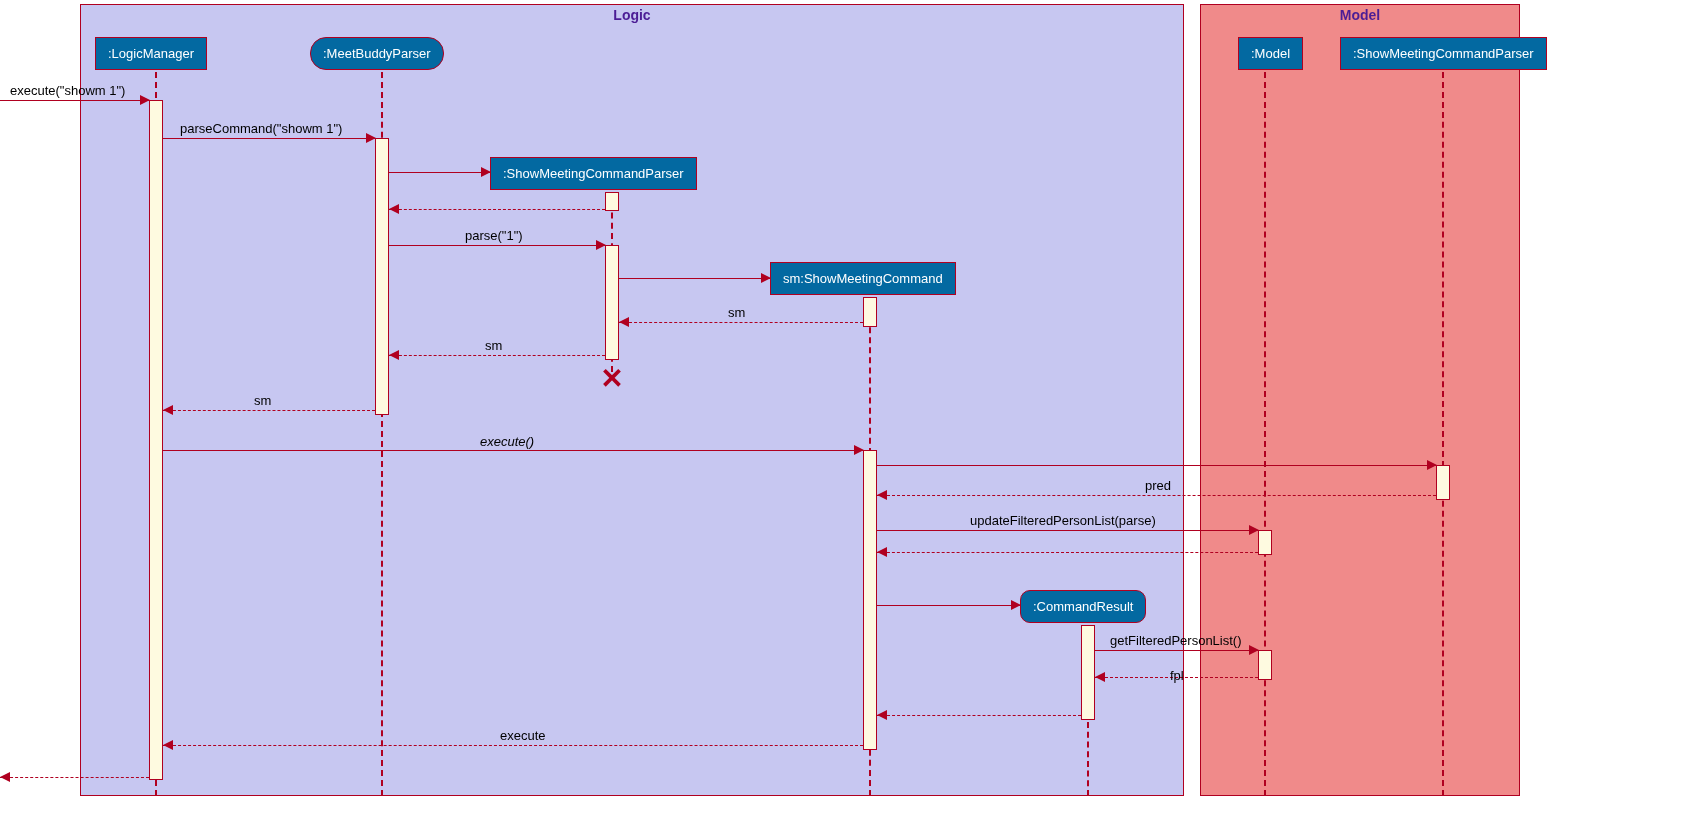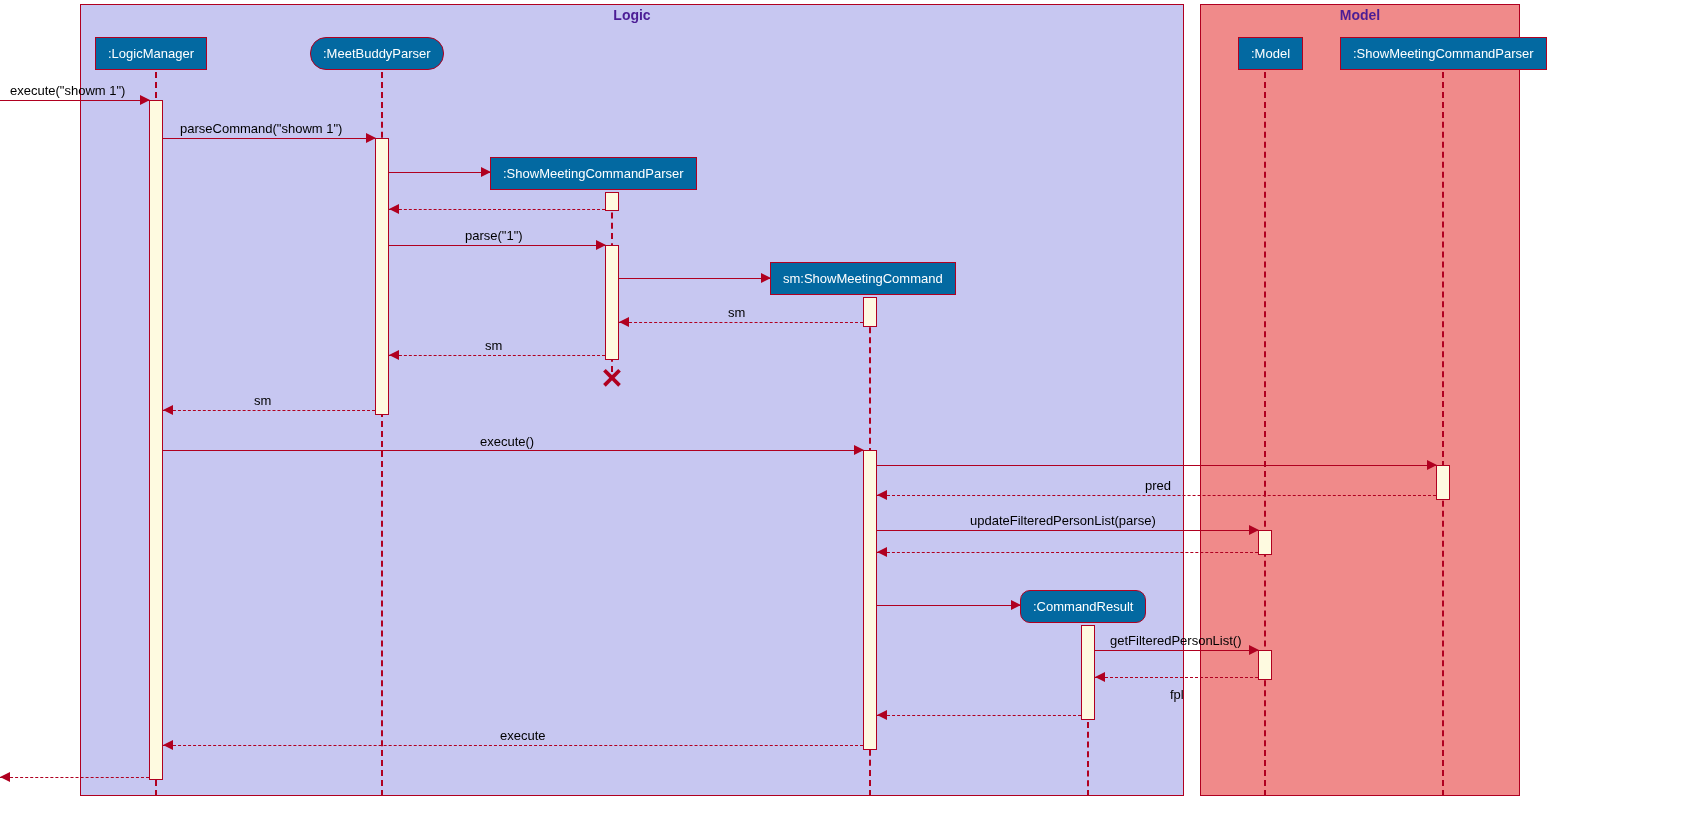--- a/index.html
+++ b/index.html
@@ -170,21 +170,21 @@
   <div class="msg-label" style="left:485px; top:338px;">sm</div>
 
   <div class="destroy-x" style="left:612px; top:378px;">✕</div>
 
   <div class="arrow-line dashed" style="left:163px; top:410px; width:212px;"></div>
   <div class="arrow-head left" style="left:163px; top:405px;"></div>
   <div class="msg-label" style="left:254px; top:393px;">sm</div>
 
   <div class="arrow-line" style="left:163px; top:450px; width:700px;"></div>
   <div class="arrow-head right" style="left:854px; top:445px;"></div>
-  <div class="msg-label" style="left:480px; top:434px;">execute()</div>
+  <div class="msg-label" style="left:480px; top:434px;font-style:italic;">execute()</div>
 
   <div class="arrow-line" style="left:877px; top:465px; width:559px;"></div>
   <div class="arrow-head right" style="left:1427px; top:460px;"></div>
 
   <div class="arrow-line dashed" style="left:877px; top:495px; width:559px;"></div>
   <div class="arrow-head left" style="left:877px; top:490px;"></div>
   <div class="msg-label" style="left:1145px; top:478px;">pred</div>
 
   <div class="arrow-line" style="left:877px; top:530px; width:381px;"></div>
   <div class="arrow-head right" style="left:1249px; top:525px;"></div>
@@ -195,21 +195,21 @@
 
   <div class="arrow-line" style="left:877px; top:605px; width:143px;"></div>
   <div class="arrow-head right" style="left:1011px; top:600px;"></div>
 
   <div class="arrow-line" style="left:1095px; top:650px; width:163px;"></div>
   <div class="arrow-head right" style="left:1249px; top:645px;"></div>
   <div class="msg-label" style="left:1110px; top:633px;">getFilteredPersonList()</div>
 
   <div class="arrow-line dashed" style="left:1095px; top:677px; width:163px;"></div>
   <div class="arrow-head left" style="left:1095px; top:672px;"></div>
-  <div class="msg-label" style="left:1170px; top:687px;">fpl</div>
+  <div class="msg-label" style="left:1170px; top:668px;">fpl</div>
 
   <div class="arrow-line dashed" style="left:877px; top:715px; width:204px;"></div>
   <div class="arrow-head left" style="left:877px; top:710px;"></div>
 
   <div class="arrow-line dashed" style="left:163px; top:745px; width:700px;"></div>
   <div class="arrow-head left" style="left:163px; top:740px;"></div>
   <div class="msg-label" style="left:500px; top:728px;">execute</div>
 
   <div class="arrow-line dashed" style="left:0px; top:777px; width:149px;"></div>
   <div class="arrow-head left" style="left:0px; top:772px;"></div>

